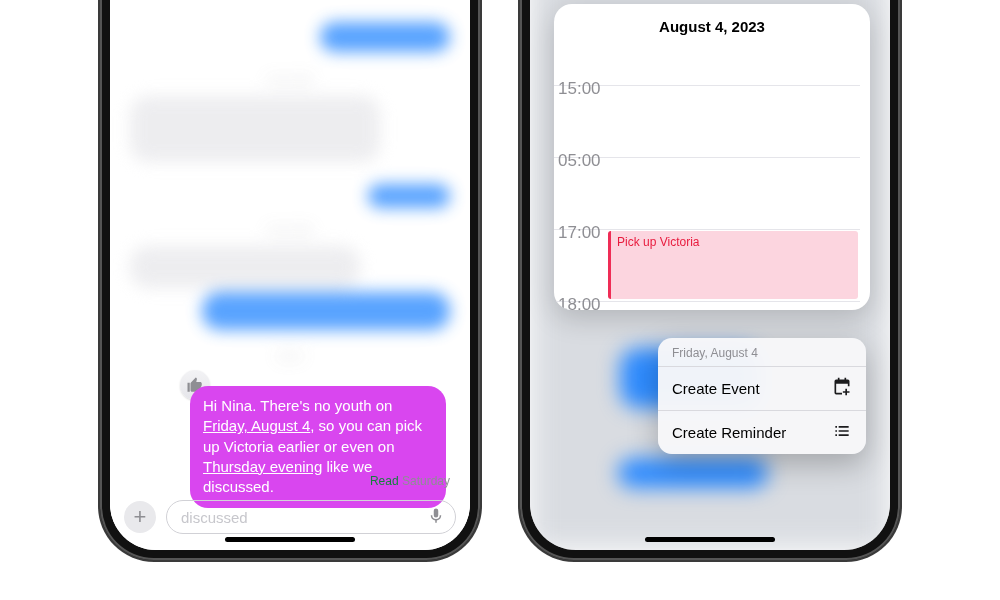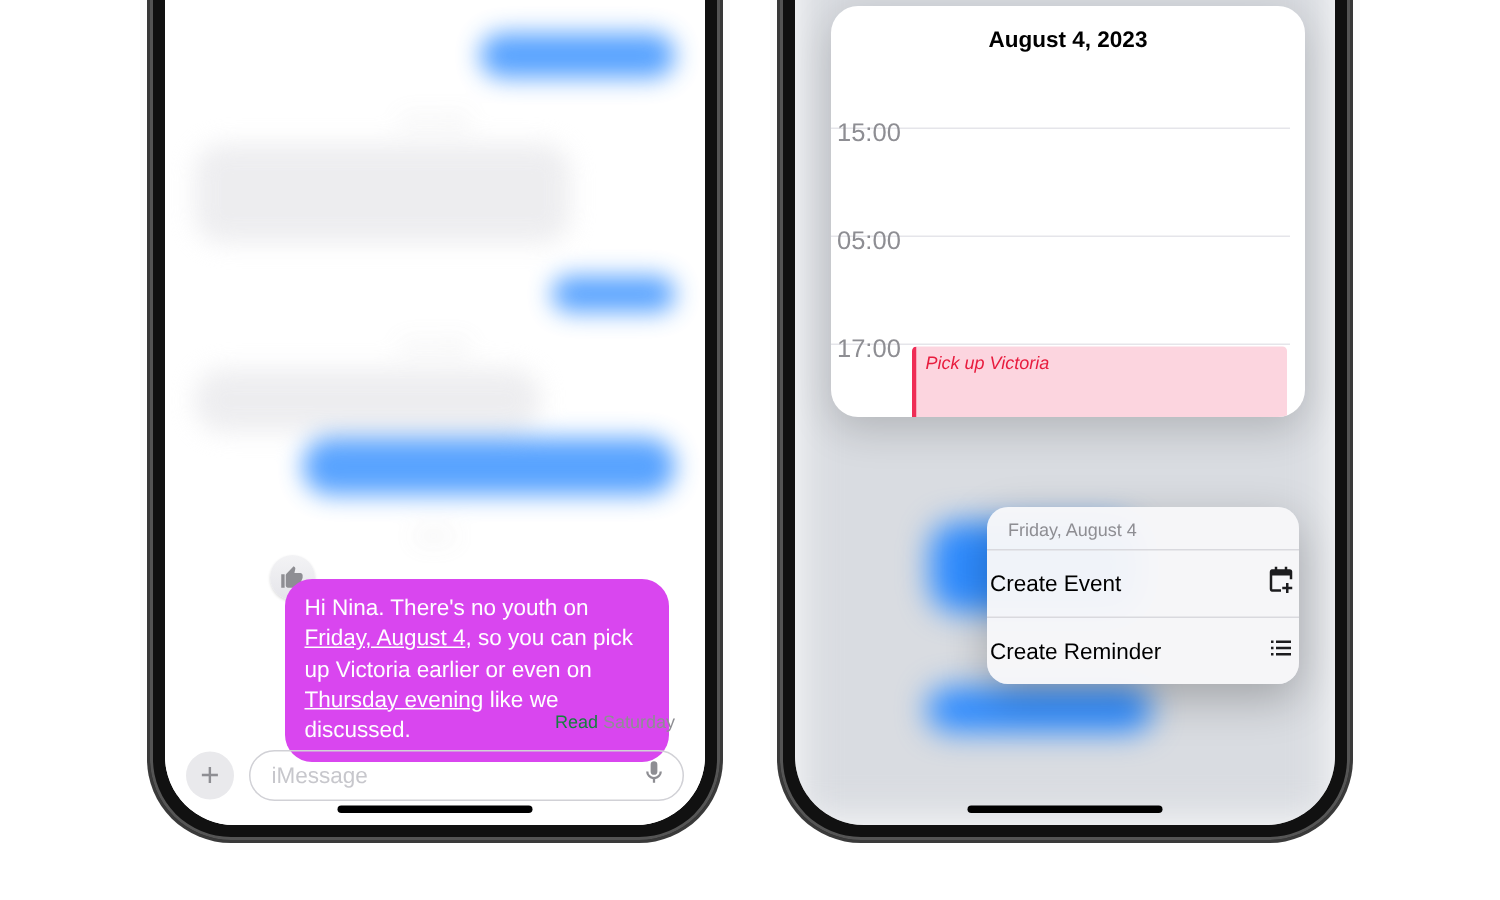--- a/index.html
+++ b/index.html
@@ -108,56 +108,56 @@
   }
 
   
   .right-bg{
     position:absolute; inset:0;
     background:#d9dce1; filter:blur(14px);
   }
   .right-bubbles{position:absolute;inset:0;filter:blur(10px);}
   .cal-card{
     position:absolute; left:24px; right:20px; top:214px;
-    height:274px;
+    height:306px;
     background:#fff; border-radius:18px;
     box-shadow:0 8px 28px rgba(0,0,0,0.18);
     overflow:hidden;
   }
   .cal-title{
     text-align:center; font-size:15px; font-weight:600;
     padding:14px 0 10px; color:#000;
   }
   .cal-grid{position:relative; height:260px; margin-left:50px; margin-right:10px;}
   .cal-row{position:absolute; left:-50px; right:0; height:1px; background:#e5e5ea;}
   .cal-hour{
     position:absolute; left:-46px; width:40px; text-align:right;
     font-size:17px; color:#8e8e93; transform:translateY(-6px);
   }
   .cal-event{
     position:absolute; left:4px; right:2px;
     background:#fcd5df; border-left:3px solid #ef2d56;
     border-radius:3px; color:#e81c3e;
-    font-size:12px; font-weight:500; padding:4px 6px;font-style:italic;
+    font-size:12px; font-weight:500; padding:4px 6px;
   }
 
   .ctx-menu{
     position:absolute; left:128px; right:24px; top:548px;
     background:rgba(247,247,249,0.97);
     border-radius:14px;
     box-shadow:0 10px 30px rgba(0,0,0,0.25);
     overflow:hidden;
     font-size:15px;
   }
   .ctx-date{
     font-size:12px; color:#8e8e93; padding:8px 14px 6px;
   }
   .ctx-item{
     display:flex; align-items:center; justify-content:space-between;
-    padding:10px 2px; border-top:0.5px solid #d9d9de;
+    padding:10px 14px; border-top:0.5px solid #d9d9de;
   }
   .ctx-item svg{width:20px;height:20px;fill:#1c1c1e;}
 </style>
 </head>
 <body>
 
 <div class="phone left">
   <div class="phone-inner">
     <div class="msg-screen">
       <div class="blur-bg">
@@ -183,21 +183,21 @@
 
       <div class="read-receipt">
         <b>Read</b><span> Saturday</span>
       </div>
 
       <div class="compose-bar">
         <div class="compose-plus">
           <span>+</span>
         </div>
         <div class="compose-field">
-          <span>iMessage</span>
+          <span>discussed</span>
           <span class="mic-icon">
             <svg viewBox="0 0 24 24">
                 <path d="M12 14a3 3 0 0 0 3-3V5a3 3 0 1 0-6 0v6a3 3 0 0 0 3 3zm5-3a5 5 0 0 1-10 0H5a7 7 0 0 0 6 6.9V21h2v-3.1A7 7 0 0 0 19 11h-2z"></path>
               </svg>
           </span>
         </div>
       </div>
 
       <div class="home-indicator"></div>
     </div>

